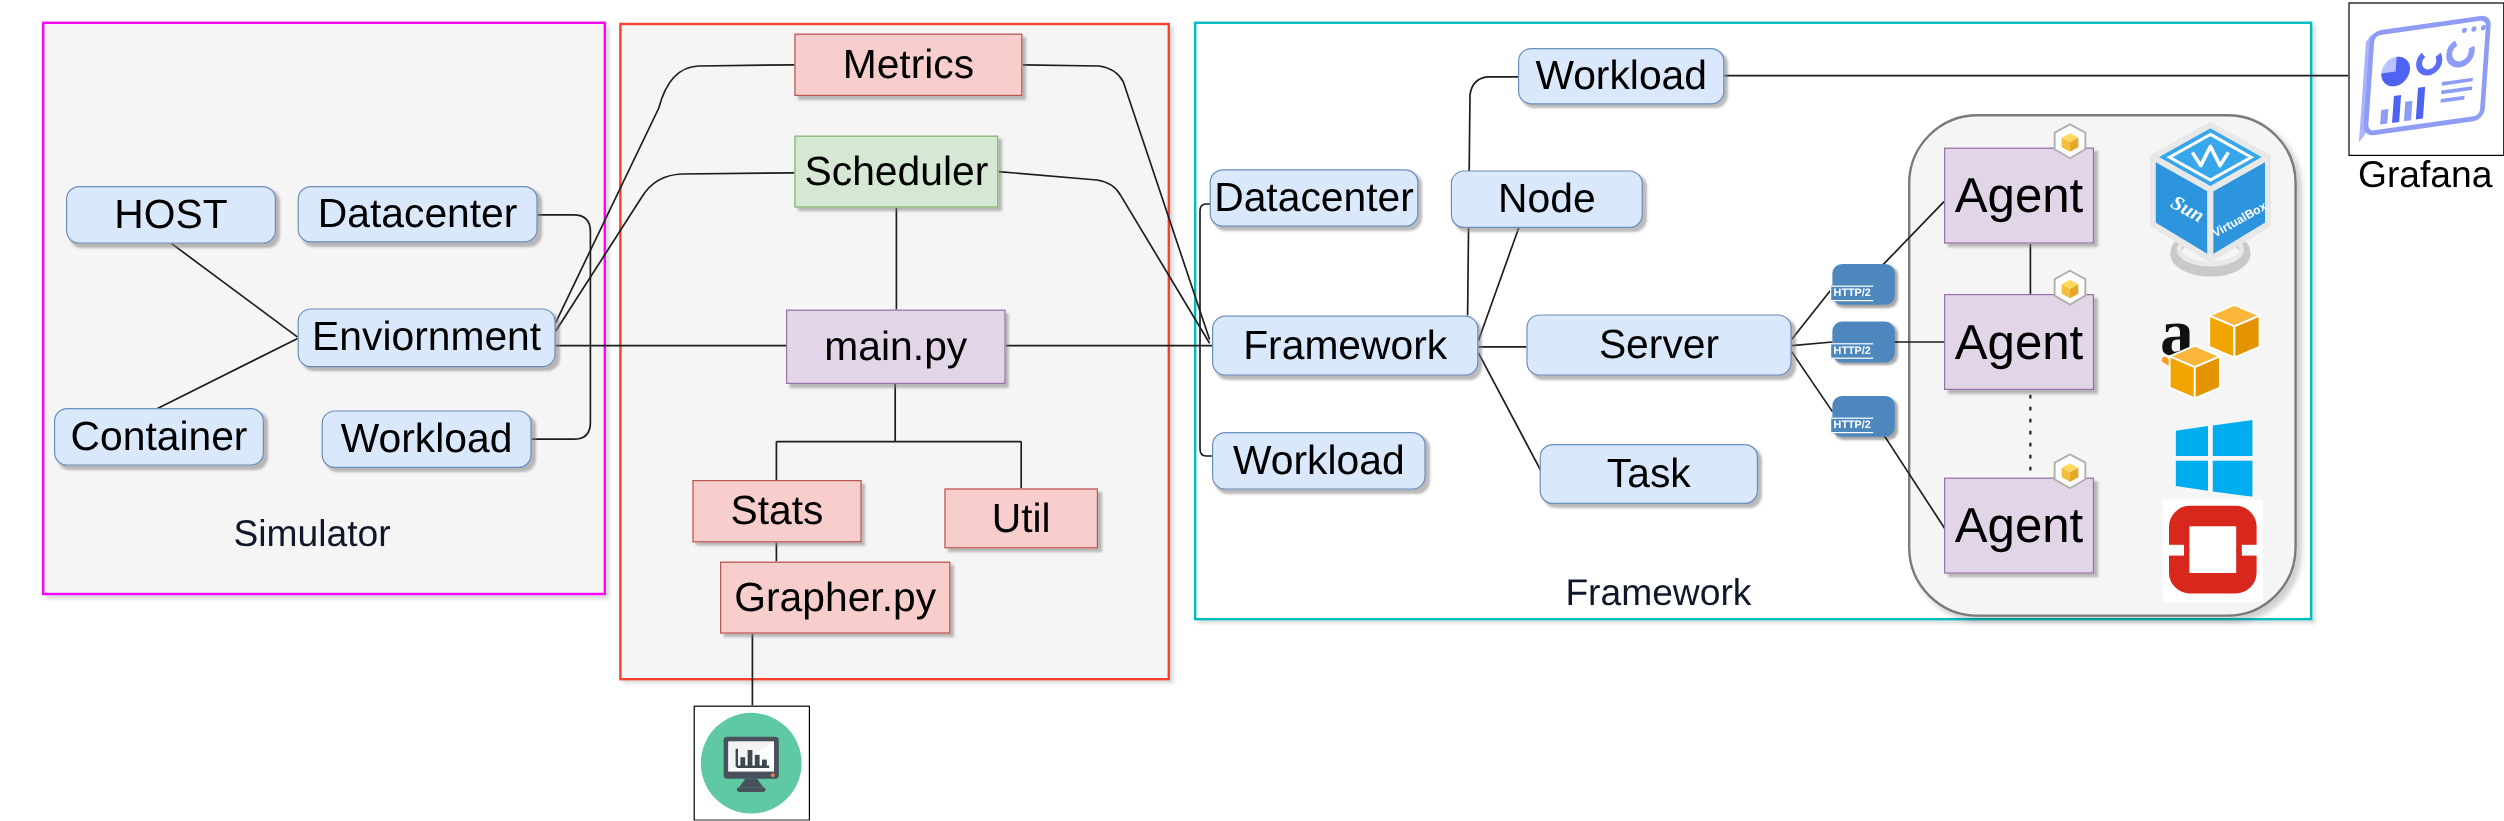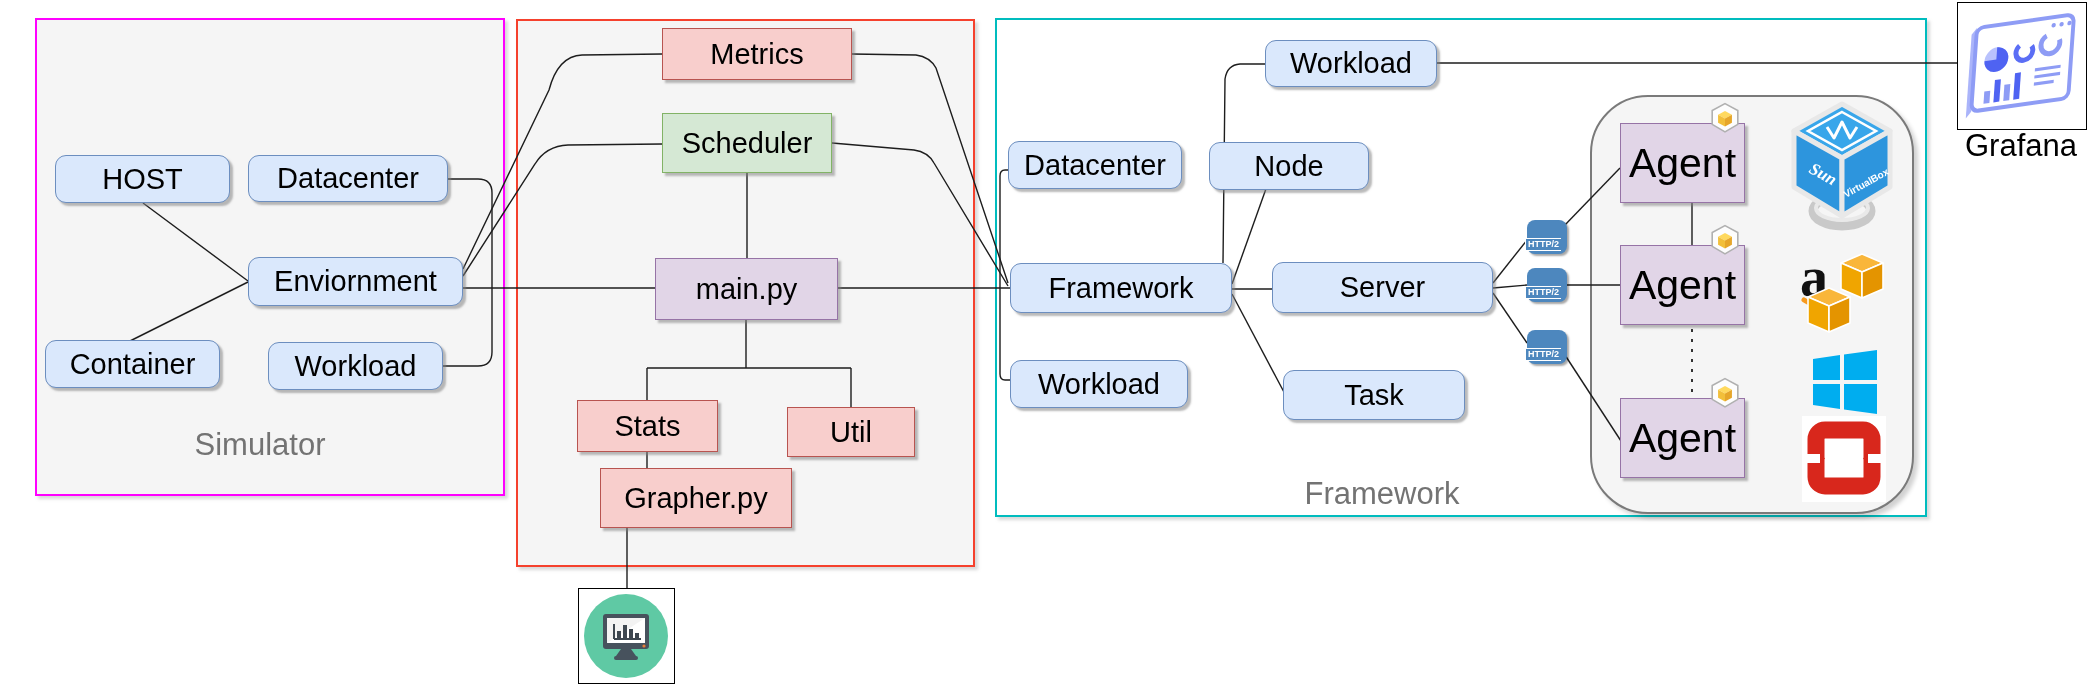--- a/index.html
+++ b/index.html
@@ -6,30 +6,30 @@
   .canvas{position:relative;width:2087px;height:684px;background:#fff;overflow:hidden;}
   .region{position:absolute;box-sizing:border-box;box-shadow:3px 3px 3px rgba(170,170,170,.45);}
   .region.sim{left:35px;top:18px;width:470px;height:478px;background:#f5f5f5;border:2.5px solid #ff00ff;}
   .region.common{left:516px;top:19px;width:459px;height:548px;background:#f5f5f5;border:2.5px solid #f5412d;}
   .region.fw{left:995px;top:18px;width:932px;height:499px;background:#ffffff;border:2px solid #00bcbe;}
   .agents-box{position:absolute;left:1590px;top:95px;width:320px;height:415px;background:#f5f5f5;border:2px solid #7a7a7a;border-radius:58px;box-shadow:4px 4px 4px rgba(0,0,0,.18);z-index:2;}
   svg.edges{position:absolute;left:0;top:0;z-index:3;pointer-events:none;}
   svg.edges path{fill:none;stroke:#1d1d1d;stroke-width:1.4;}
   svg.edges path.dashed{stroke-dasharray:3 7;stroke-width:1.8;}
   .node{position:absolute;box-sizing:border-box;display:flex;align-items:center;justify-content:center;
-        font-size:29px;color:#000;z-index:4;box-shadow:3px 3px 2px rgba(130,130,130,.55);border:1.6px solid #000;}
+        font-size:34px;color:#000;z-index:4;box-shadow:3px 3px 2px rgba(130,130,130,.55);border:1.6px solid #000;}
   .round{border-radius:11px;}
   .blue{background:#dae8fc;border-color:#6c8ebf;}
   .pink{background:#f8cecc;border-color:#b85450;}
   .green{background:#d5e8d4;border-color:#82b366;}
   .purple{background:#e1d5e7;border-color:#9673a6;}
   .agent{font-size:41px;}
-  .rlabel{position:absolute;text-align:center;font-size:31px;color:#737373;z-index:4;}
+  .rlabel{position:absolute;text-align:center;font-size:31px;color:#0f172a;z-index:4;}
   .iconwrap{position:absolute;z-index:5;}
-  .http2{position:absolute;width:40px;height:34px;background:#4d87be;border-radius:8px;z-index:5;box-shadow:2px 2px 2px rgba(0,0,0,.35);}
+  .http2{position:absolute;width:52px;height:34px;background:#4d87be;border-radius:8px;z-index:5;box-shadow:2px 2px 2px rgba(0,0,0,.35);}
   .http2 .tag{position:absolute;left:-2px;bottom:3px;background:#4d87be;border:1px solid #fff;border-right:none;
               color:#fff;font-size:9px;font-weight:bold;line-height:11px;padding:0 2px;letter-spacing:0;}
   .gbox{position:absolute;left:1957px;top:2px;width:128px;height:126px;background:#fff;border:1.6px solid #000;z-index:4;display:flex;align-items:center;justify-content:center;}
   .glabel{position:absolute;left:1950px;top:128px;width:142px;text-align:center;font-size:31px;z-index:4;}
   .monbox{position:absolute;left:578px;top:588px;width:95px;height:94px;background:#fff;border:1.6px solid #000;z-index:4;display:flex;align-items:center;justify-content:center;}
 </style>
 </head>
 <body>
 
 <div class="canvas">

